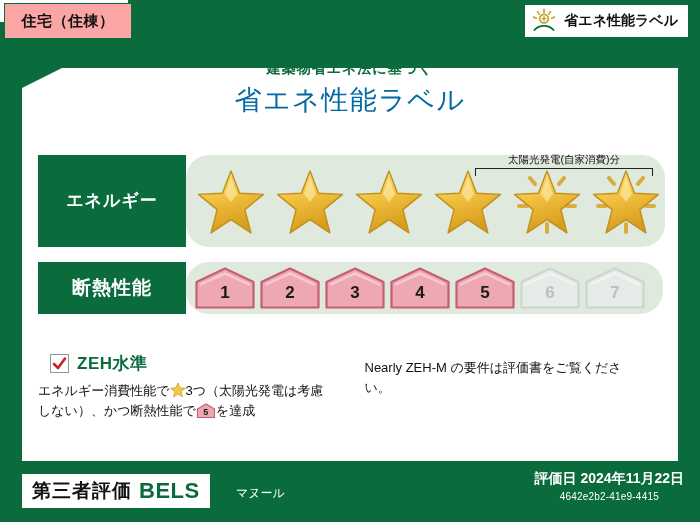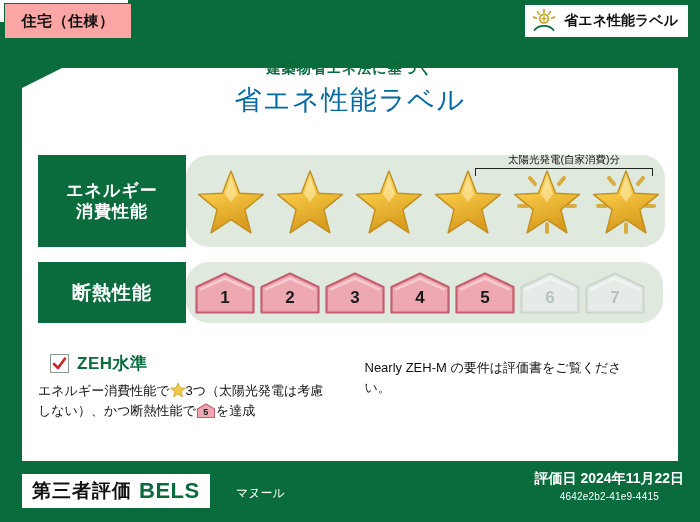--- a/index.html
+++ b/index.html
@@ -63,21 +63,21 @@
     margin-top:4px;
   }
 
   
   .row {
     position:absolute; left:38px; width:625px;
     display:flex; align-items:stretch;
     z-index:5;
   }
   .row-energy { top:155px; height:92px; }
-  .row-insul  { top:262px; height:61px; }
+  .row-insul  { top:262px; height:52px; }
 
   .row-label {
     background:#0a6b3d; color:#ffffff;
     display:flex; flex-direction:column; align-items:center; justify-content:center;
     font-weight:bold; letter-spacing:1px; line-height:1.25;
     flex:0 0 148px;
   }
   .row-energy .row-label { font-size:17px; }
   .row-insul  .row-label { font-size:19px; }
 
@@ -189,21 +189,20 @@
   </div>
 
   <div class="heading">
     <div class="sub">建築物省エネ法に基づく</div>
     <div class="main">省エネ性能ラベル</div>
   </div>
 
   <div class="row row-energy">
     <div class="row-label">
       <div>エネルギー</div>
-      <div>消費性能</div>
     </div>
     <div class="row-body">
       <div class="stars" id="stars-container">
           <div class="star-cell">
             <svg viewBox="0 0 78 78">
       <defs>
         <linearGradient id="sg0" x1="0" y1="0" x2="0.3" y2="1">
           <stop offset="0%" stop-color="#fbe7a0"></stop>
           <stop offset="45%" stop-color="#f3c441"></stop>
           <stop offset="100%" stop-color="#d99c1e"></stop>

